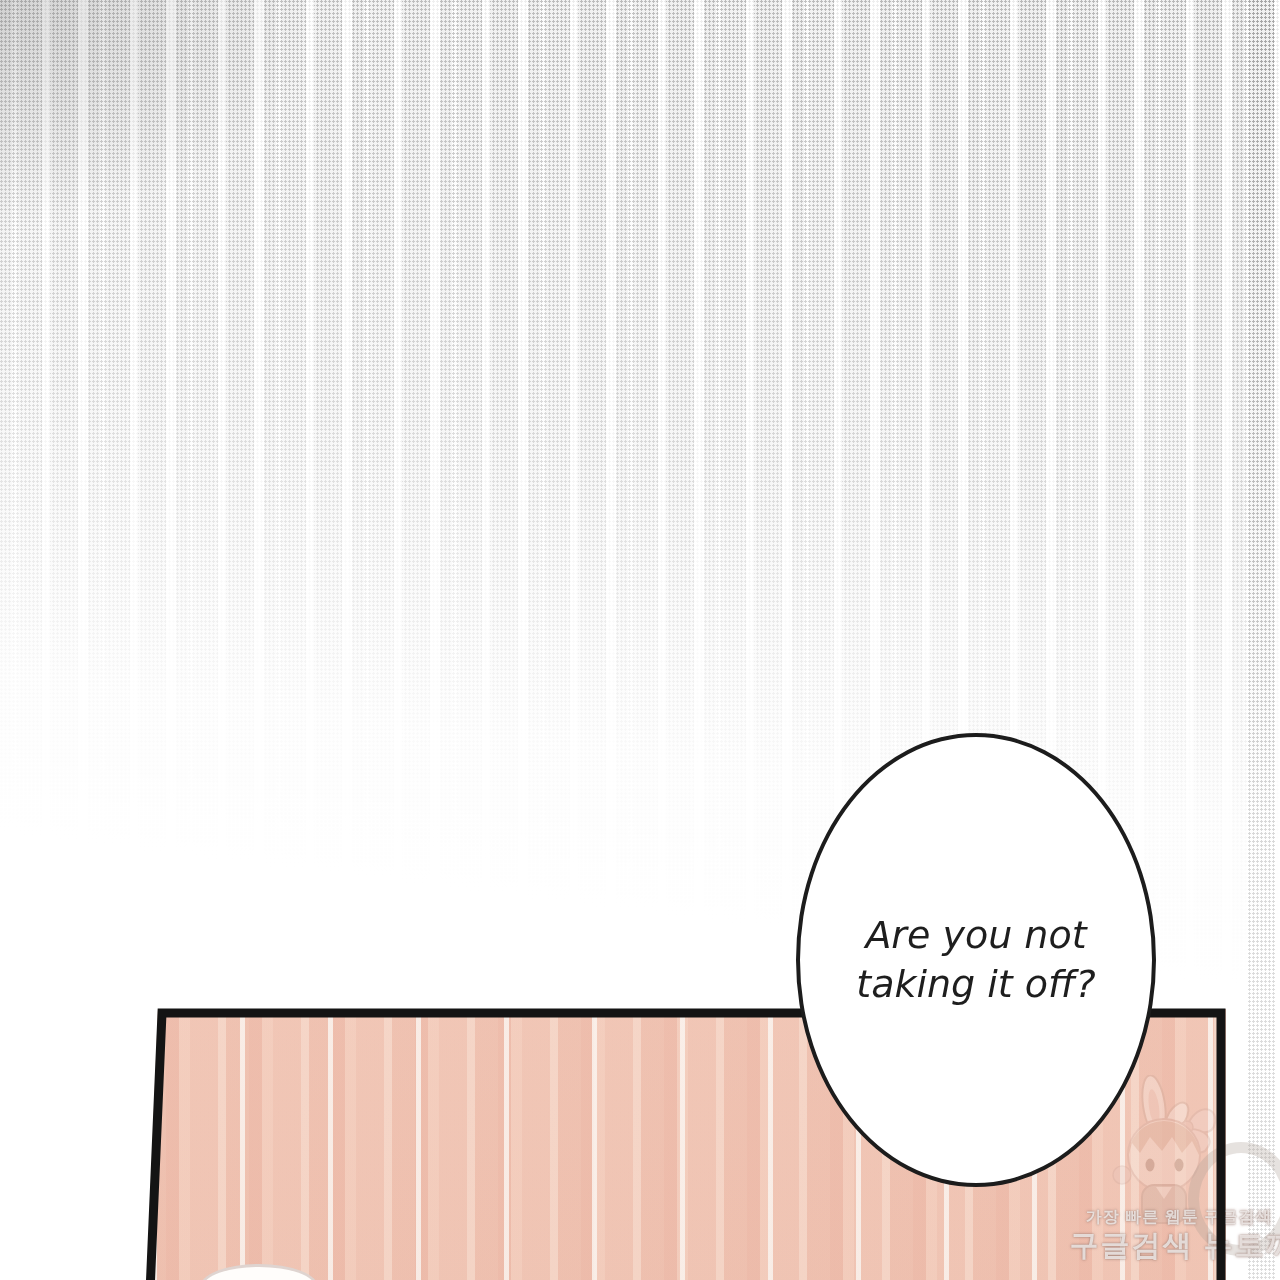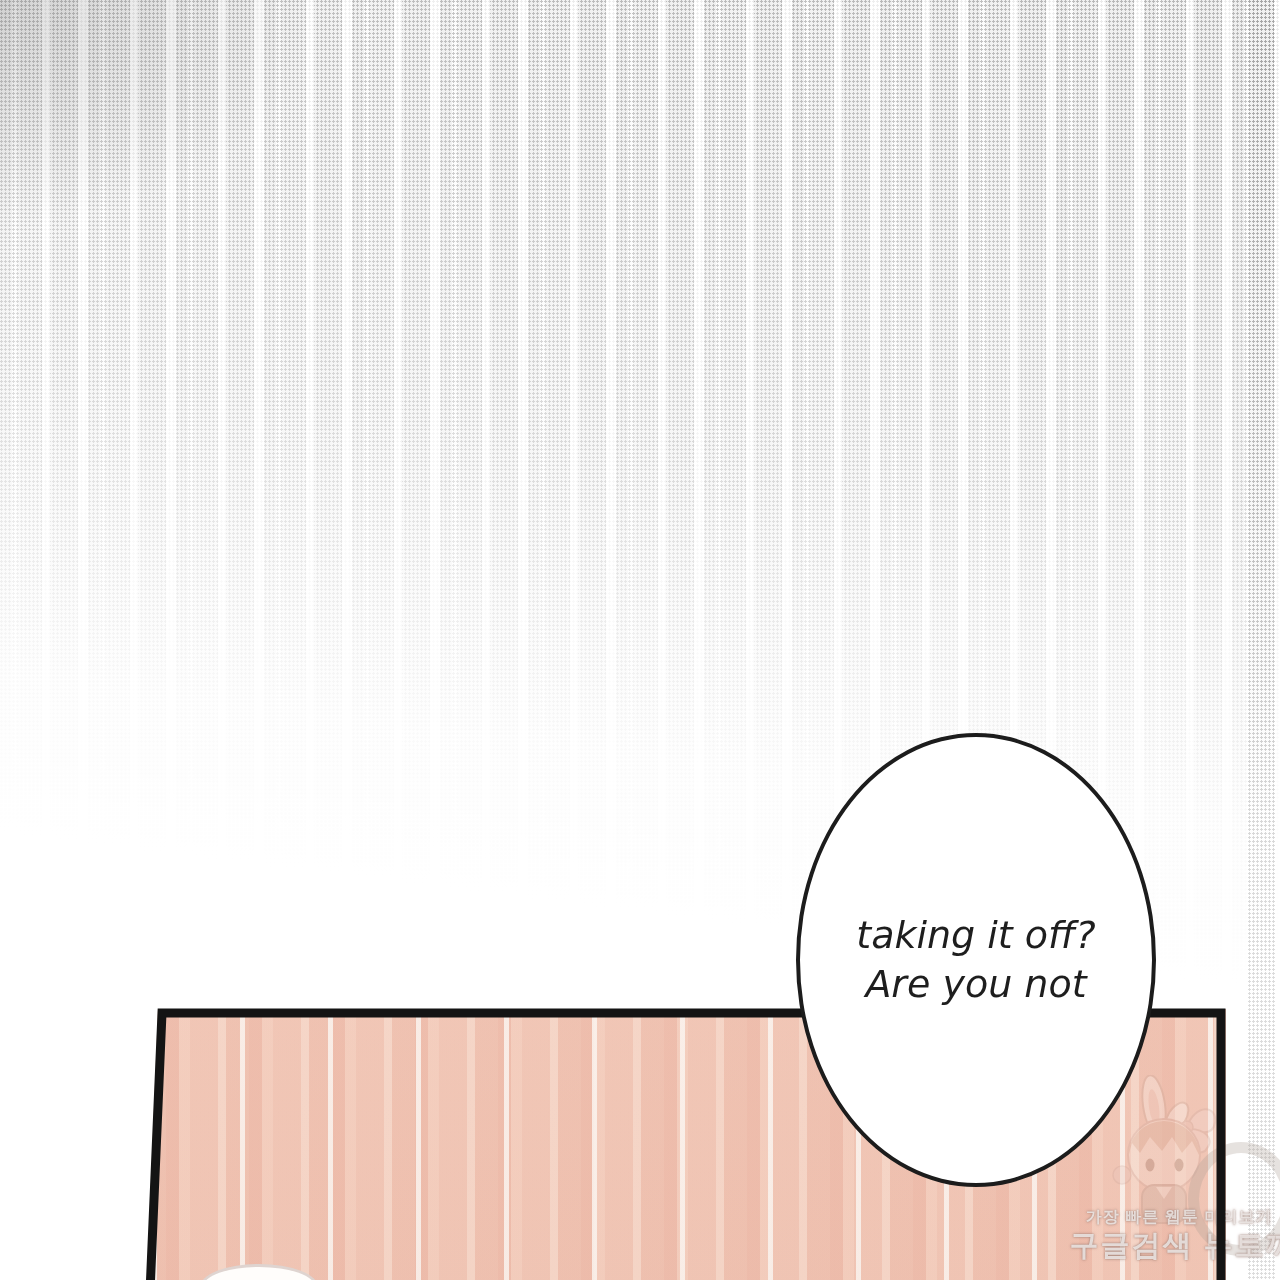--- a/index.html
+++ b/index.html
@@ -119,28 +119,28 @@
       <circle cx="95" cy="52" r="6" fill="#e9bfb4" stroke="#cfa79b" stroke-width="1.5"></circle>
       <circle cx="72" cy="80" r="36" fill="#f9e9df" stroke="#cfa79b" stroke-width="2"></circle>
       <path d="M36 82 A36 36 0 0 1 108 82 L100 66 L90 78 L80 62 L70 76 L58 62 L48 78 L40 68 Z" fill="#d9b09b"></path>
       <ellipse cx="58" cy="90" rx="4.5" ry="6.5" fill="#9b7868"></ellipse>
       <ellipse cx="87" cy="90" rx="4.5" ry="6.5" fill="#9b7868"></ellipse>
       <circle cx="30" cy="100" r="9" fill="#e8c4bb" stroke="#cfa79b" stroke-width="1.5"></circle>
       <rect x="50" y="110" width="44" height="38" rx="12" fill="#cdb4a8" stroke="#b59486" stroke-width="2"></rect>
       <path d="M64 112 L72 124 L80 112 Z" fill="#f6efe9"></path>
     </svg>
     <div class="wm-ring"></div>
-    <div class="wm-tagline">가장 빠른 웹툰 미리보기</div>
+    <div class="wm-tagline">가장 빠른 웹툰 구글검색</div>
     <div class="wm-title">구글검색 뉴토끼</div>
   </div>
 
   <svg class="frame" width="1280" height="1280" viewBox="0 0 1280 1280">
     <path d="M150 1292 L162 1013 L1221 1013 L1221 1292" fill="none" style="stroke:var(--panel-border,#141414)" stroke-width="9" stroke-linejoin="miter"></path>
   </svg>
 
   <div class="bubble">
     <div class="bubble-text">
+      <div>Are you not</div>
       <div>taking it off?</div>
-      <div>Are you not</div>
     </div>
   </div>
 
 </div>
 
 </body></html>

